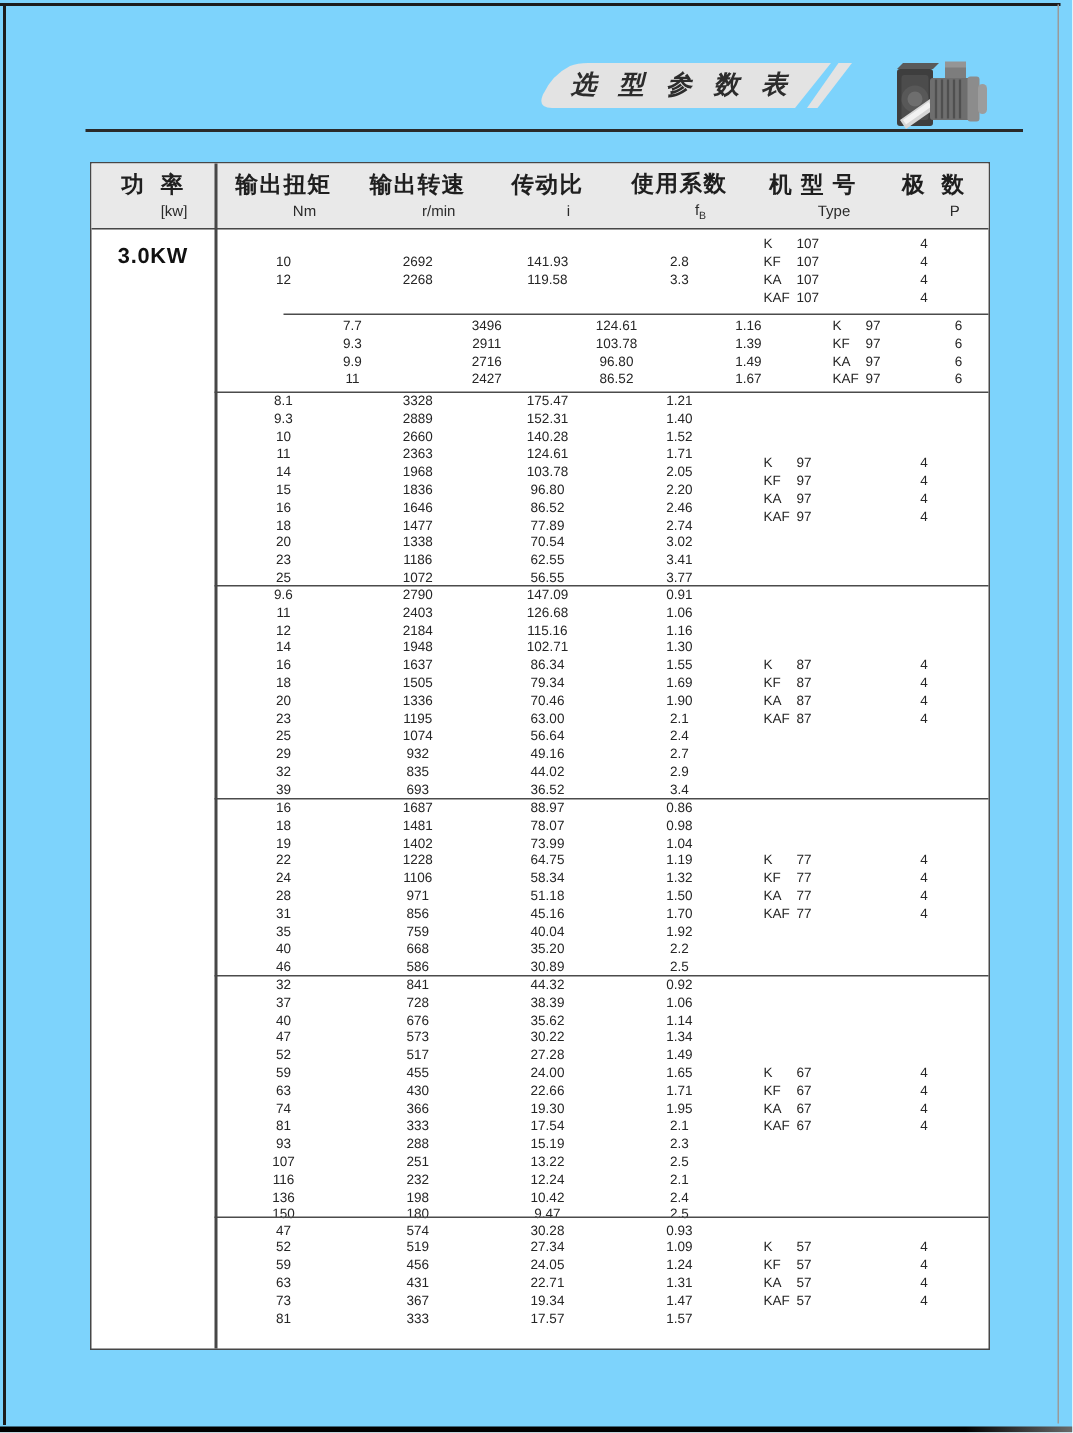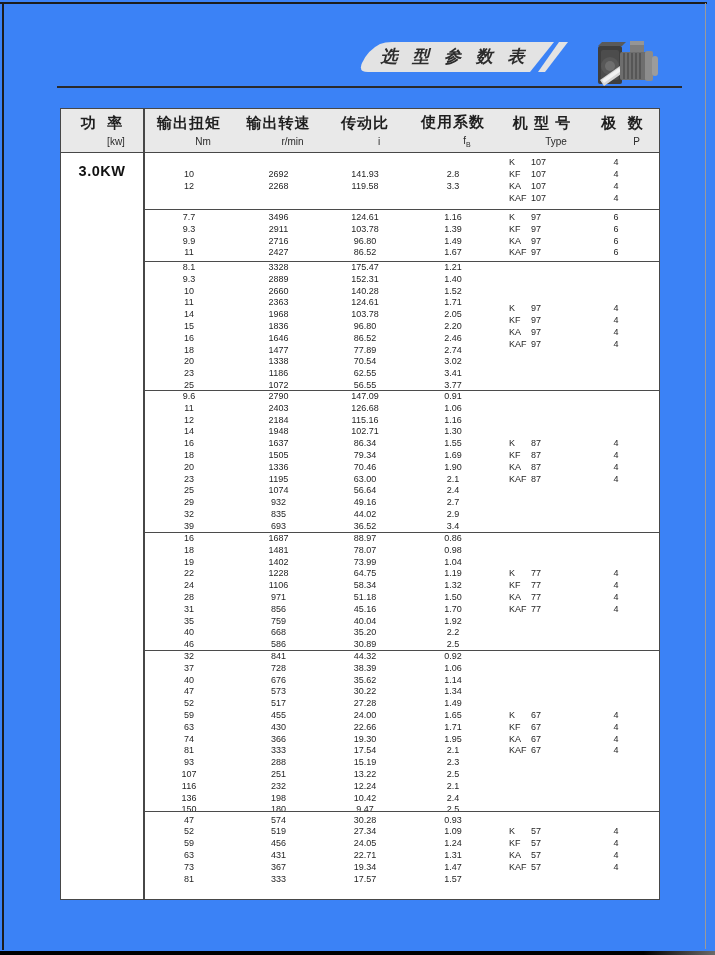--- a/index.html
+++ b/index.html
@@ -1,16 +1,16 @@
 <!DOCTYPE html>
 <html><head>
 <meta charset="utf-8">
 <style>
   html,body{margin:0;padding:0;background:#ffffff;}
-  .page{position:relative;width:715px;height:955px;background:#3b82f6;overflow:hidden;
+  .page{position:relative;width:715px;height:955px;background:#7dd3fc;overflow:hidden;
         font-family:"Liberation Sans","DejaVu Sans",sans-serif;color:#222;}
   
   .frame-top{position:absolute;left:0;top:2px;width:707px;height:2px;background:#1c1c1c;}
   .frame-left{position:absolute;left:2px;top:2px;width:2px;height:948px;background:#1c1c1c;}
   .frame-right{position:absolute;left:705px;top:3px;width:1px;height:946px;background:#9a9a9a;}
   .frame-bottom{position:absolute;left:0;bottom:0;width:715px;height:4px;
                 background:linear-gradient(to right,#000 90%,#6a6a6a 100%);}
   
   .banner{position:absolute;left:358px;top:40px;width:212px;height:34px;}
   .banner svg{position:absolute;left:0;top:0;}
@@ -147,21 +147,21 @@
               <div class="ln"><span class="tp">KA</span><span class="tn">107</span></div>
               <div class="ln"><span class="tp">KAF</span><span class="tn">107</span></div>
             </div>
             <div class="bcol poles-col">
               <div class="ln">4</div>
               <div class="ln">4</div>
               <div class="ln">4</div>
               <div class="ln">4</div>
             </div>
           </div>
-          <div class="block" style="height: 52px;">
+          <div class="block" style="height: 52px; margin-left: 46px;">
             <div class="bcol num-col">
               <div class="ln">7.7</div>
               <div class="ln">9.3</div>
               <div class="ln">9.9</div>
               <div class="ln">11</div>
             </div>
             <div class="bcol num-col">
               <div class="ln">3496</div>
               <div class="ln">2911</div>
               <div class="ln">2716</div>

